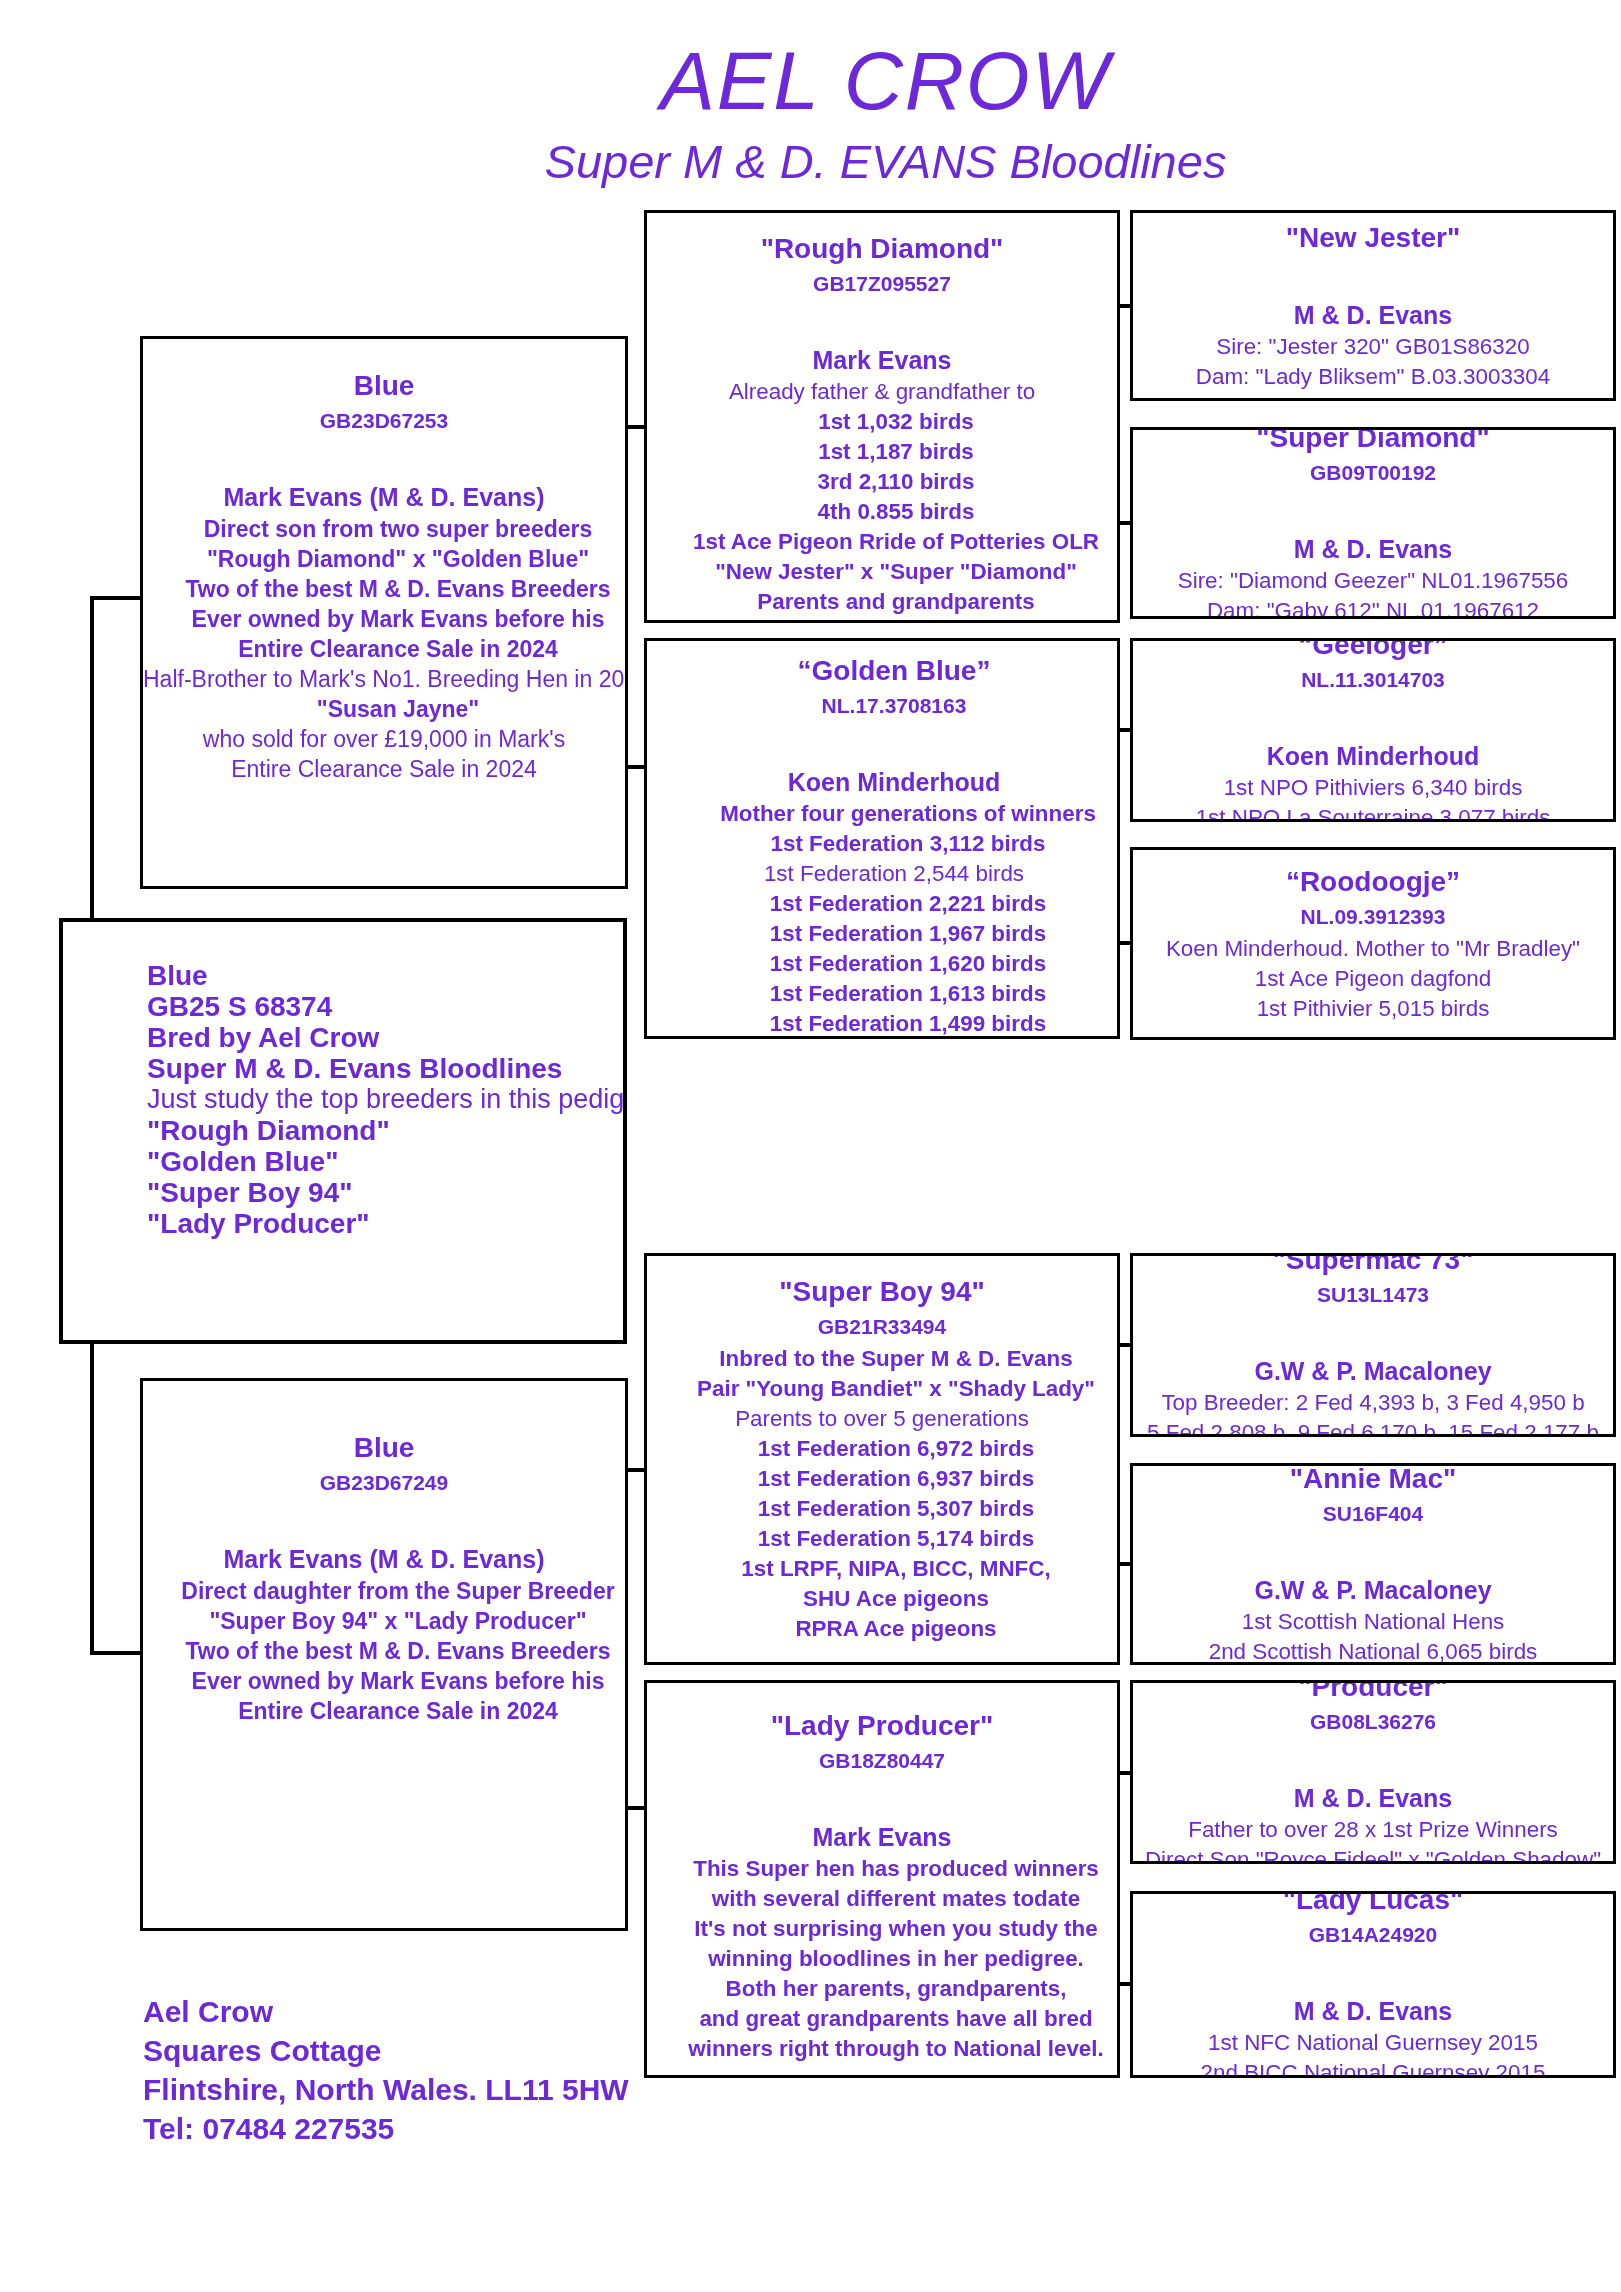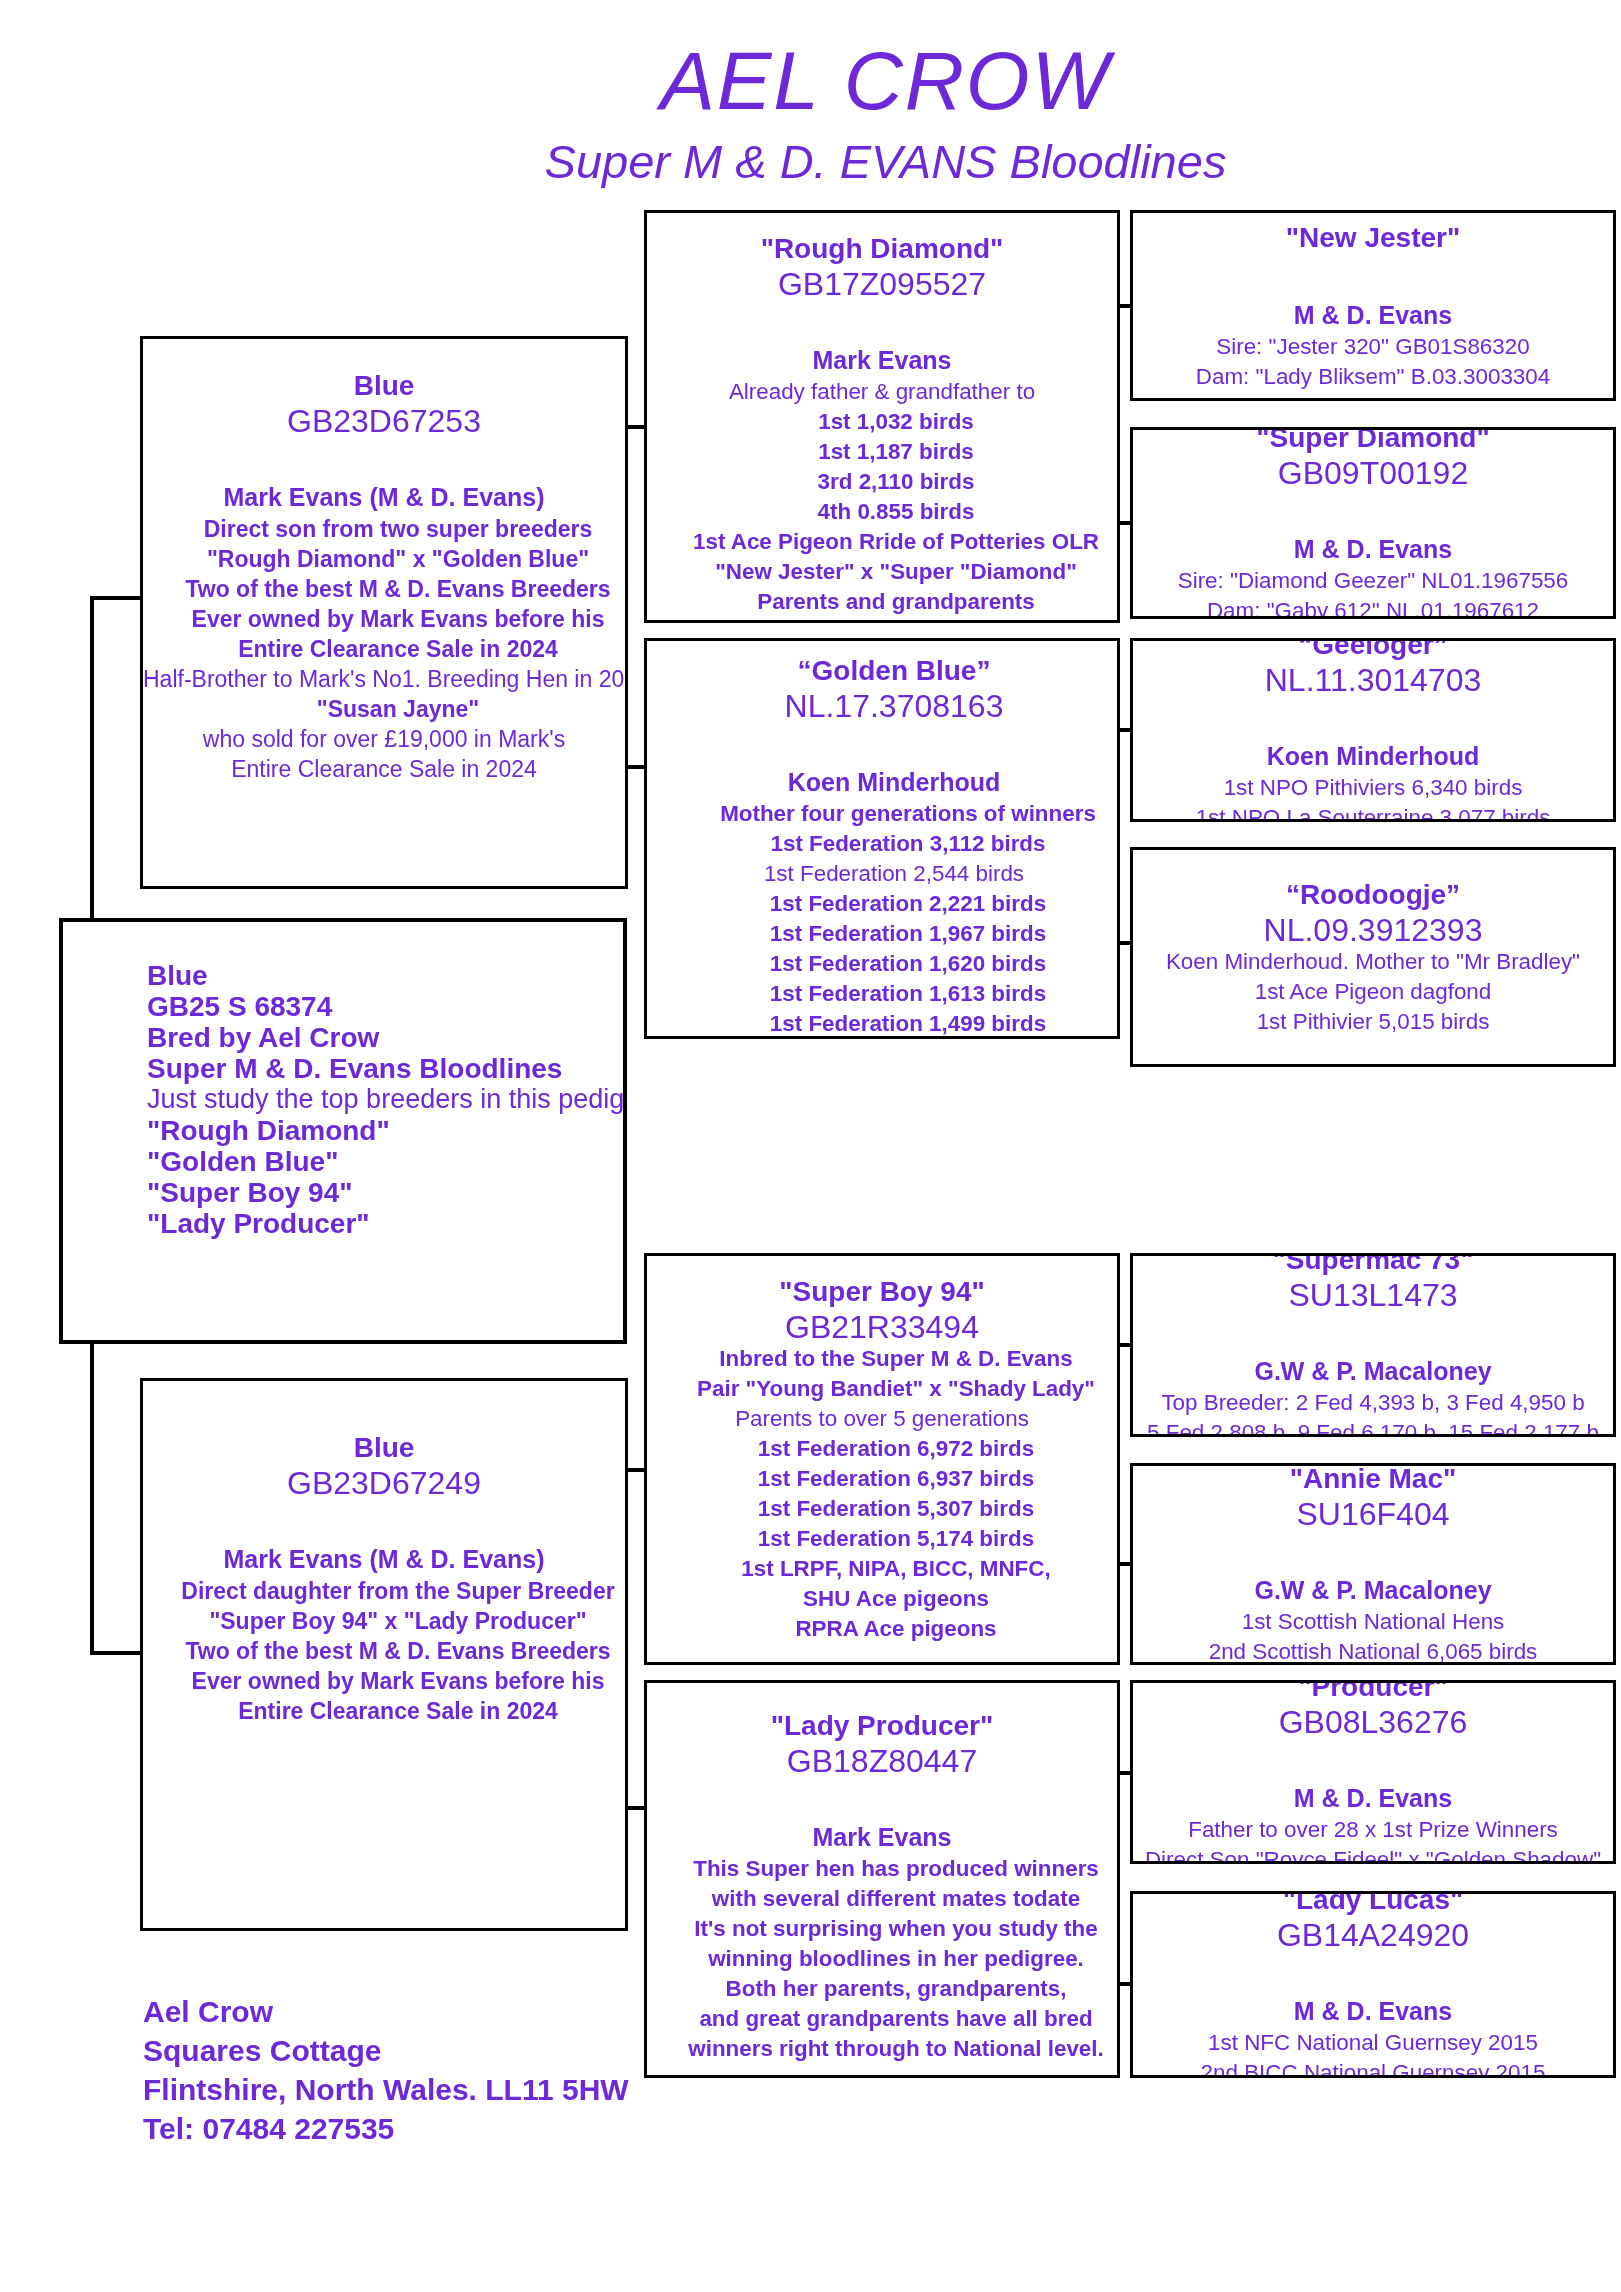--- a/index.html
+++ b/index.html
@@ -20,30 +20,30 @@
   #box-subject       {left:59px;   top:918px; width:568px; height:426px; text-align:left;
                       padding:38px 14.3px 0 84px; border-width:4.5px;}
   #box-dam           {left:140px;  top:1378px; width:488px; height:553px; padding-top:49px;}
   #box-rough-diamond {left:644px;  top:210px;  width:476px; height:413px; padding-top:18px;}
   #box-golden-blue   {left:644px;  top:638px;  width:476px; height:401px; padding-top:11.6px;padding-left:24px;}
   #box-super-boy-94  {left:644px;  top:1253px; width:476px; height:412px; padding-top:18px;}
   #box-lady-producer {left:644px;  top:1680px; width:476px; height:398px; padding-top:25px;}
   #box-new-jester    {left:1130px; top:210px;  width:486px; height:191px;}
   #box-super-diamond {left:1130px; top:427px;  width:486px; height:192px;}
   #box-geeloger      {left:1130px; top:638px;  width:486px; height:184px;}
-  #box-roodoogje     {left:1130px; top:847px;  width:486px; height:220px;}
+  #box-roodoogje     {left:1130px; top:847px;  width:486px; height:193px;}
   #box-supermac-73   {left:1130px; top:1253px; width:486px; height:184px;}
   #box-annie-mac     {left:1130px; top:1463px; width:486px; height:202px;}
   #box-producer      {left:1130px; top:1680px; width:486px; height:184px;}
   #box-lady-lucas    {left:1130px; top:1891px; width:486px; height:187px;}
 
   
   .ln   {white-space:nowrap;}
   .ln-n {font-size:28px;font-weight:bold;line-height:36px;}  
-  .ln-i {font-size:32px;font-weight:normal;line-height:34px;}  
+  .ln-i {font-size:21px;font-weight:bold;line-height:34px;}  
   .ln-o {font-size:25px;font-weight:bold;line-height:33px;margin-top:43px;}  
   .ln-b {font-size:22.4px;font-weight:bold;line-height:30px;margin-left:28px;}  
   .ln-r {font-size:22.4px;font-weight:normal;line-height:30px;}
   .ln-s {font-size:28px;font-weight:bold;line-height:31px;}  
   .ln-sr{font-size:27px;font-weight:normal;line-height:31px;}
   .ln-a {font-size:30px;font-weight:bold;line-height:39px;}  
 
   #box-sire .ln-b, #box-sire .ln-r, #box-dam .ln-b, #box-dam .ln-r{font-size:23px;}
 
   

